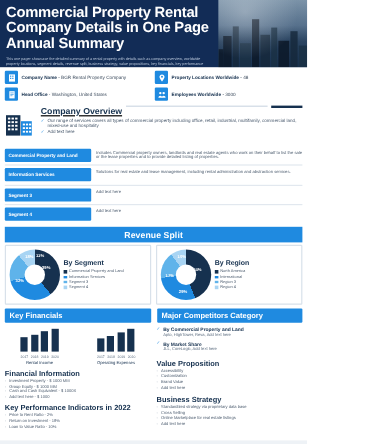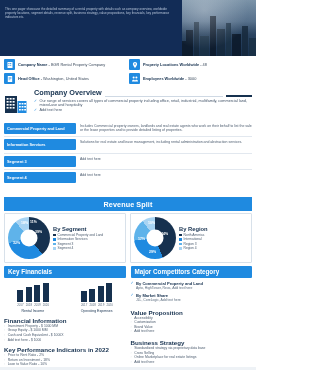--- a/index.html
+++ b/index.html
@@ -65,21 +65,21 @@
     position: relative;
   }
   .info-ico svg { position:absolute; left:1.5px; top:1.5px; }
   .info-txt { font-size: 3.9px; line-height: 5px; color: #3b4a5c; }
   .info-txt b { color: #16314f; font-weight: bold; }
 
   
   .overview { display: flex; padding: 2px 4px 3px 4px; gap: 4px; align-items:flex-start; }
   .ov-ico { width: 26px; flex:0 0 26px; padding-top:5px; }
   .ov-body { flex: 1; }
-  .ov-head { display:flex; align-items:flex-end; gap:3px; }
+  .ov-head { display:flex; align-items:flex-start; gap:3px;text-decoration:underline; }
   .ov-title { font-size: 7.3px; font-weight: bold; color: #15314e; white-space:nowrap; }
   .ov-rule { flex:1; height:1px; background:#cfd9e4; }
   .ov-rule2 { width:26px; height:2px; background:#16314f; }
   .ov-list { margin-top: 1.5px; }
   .ov-li { display:flex; gap:2.5px; font-size:3.8px; line-height:4.7px; color:#45566a; }
   .tick { color:#1f8ae0; font-size:3.6px; line-height:4.7px; }
 
   
   .banner {
     background: #1f8ae0;
@@ -168,20 +168,21 @@
       <div class="bldg l" style="left:18px;width:9px;height:20px"></div>
       <div class="bldg d" style="left:28px;width:6px;height:40px"></div>
       <div class="bldg" style="left:35px;width:8px;height:27px"></div>
       <div class="bldg l" style="left:44px;width:5px;height:33px"></div>
       <div class="bldg d" style="left:50px;width:9px;height:22px"></div>
       <div class="bldg" style="left:60px;width:6px;height:30px"></div>
       <div class="bldg l" style="left:67px;width:7px;height:18px"></div>
       <div class="bldg d" style="left:0px;width:4px;height:15px"></div>
     </div>
     <div class="header-text">
+      <div class="title">Commercial Property Rental Company Details in One Page Annual Summary</div>
       <div class="subtitle">This one pager showcase the detailed summary of a rental property with details such as company overview, worldwide property locations, segment details, revenue split, business strategy, value propositions, key financials, key performance indicators etc.</div>
     </div>
   </div>
 
   <div class="info-strip">
     <div class="info-col">
       <div class="info-item">
         <span class="info-ico">
           <svg width="8" height="8" viewBox="0 0 8 8">
               <rect x="1.5" y="1" width="5" height="6" fill="#fff"></rect>
@@ -292,21 +293,21 @@
     <div class="seg-row">
       <div class="seg-label">Segment 3</div>
       <div class="seg-desc">Add text here</div>
     </div>
     <div class="seg-row">
       <div class="seg-label">Segment 4</div>
       <div class="seg-desc">Add text here</div>
     </div>
   </div>
 
-  <div class="banner" style="margin-top:12px">Revenue Split</div>
+  <div class="banner" style="margin-top:2px">Revenue Split</div>
   <div class="rev-wrap">
 
     <div class="rev-card">
       <div class="donut">
         <div class="ring" id="donut-seg" style="background: conic-gradient(rgb(22, 49, 79) 0deg, rgb(22, 49, 79) 140.4deg, rgb(31, 138, 224) 140.4deg, rgb(31, 138, 224) 255.6deg, rgb(95, 179, 234) 255.6deg, rgb(95, 179, 234) 320.4deg, rgb(168, 212, 243) 320.4deg, rgb(168, 212, 243) 360deg);"></div>
         <div class="hole"></div>
         <span class="dpct" style="left:27px;top:13px">39%</span>
         <span class="dpct" style="left:5px;top:24px">32%</span>
         <span class="dpct" style="left:13px;top:4px">18%</span>
         <span class="dpct" style="left:22px;top:3px">11%</span>

